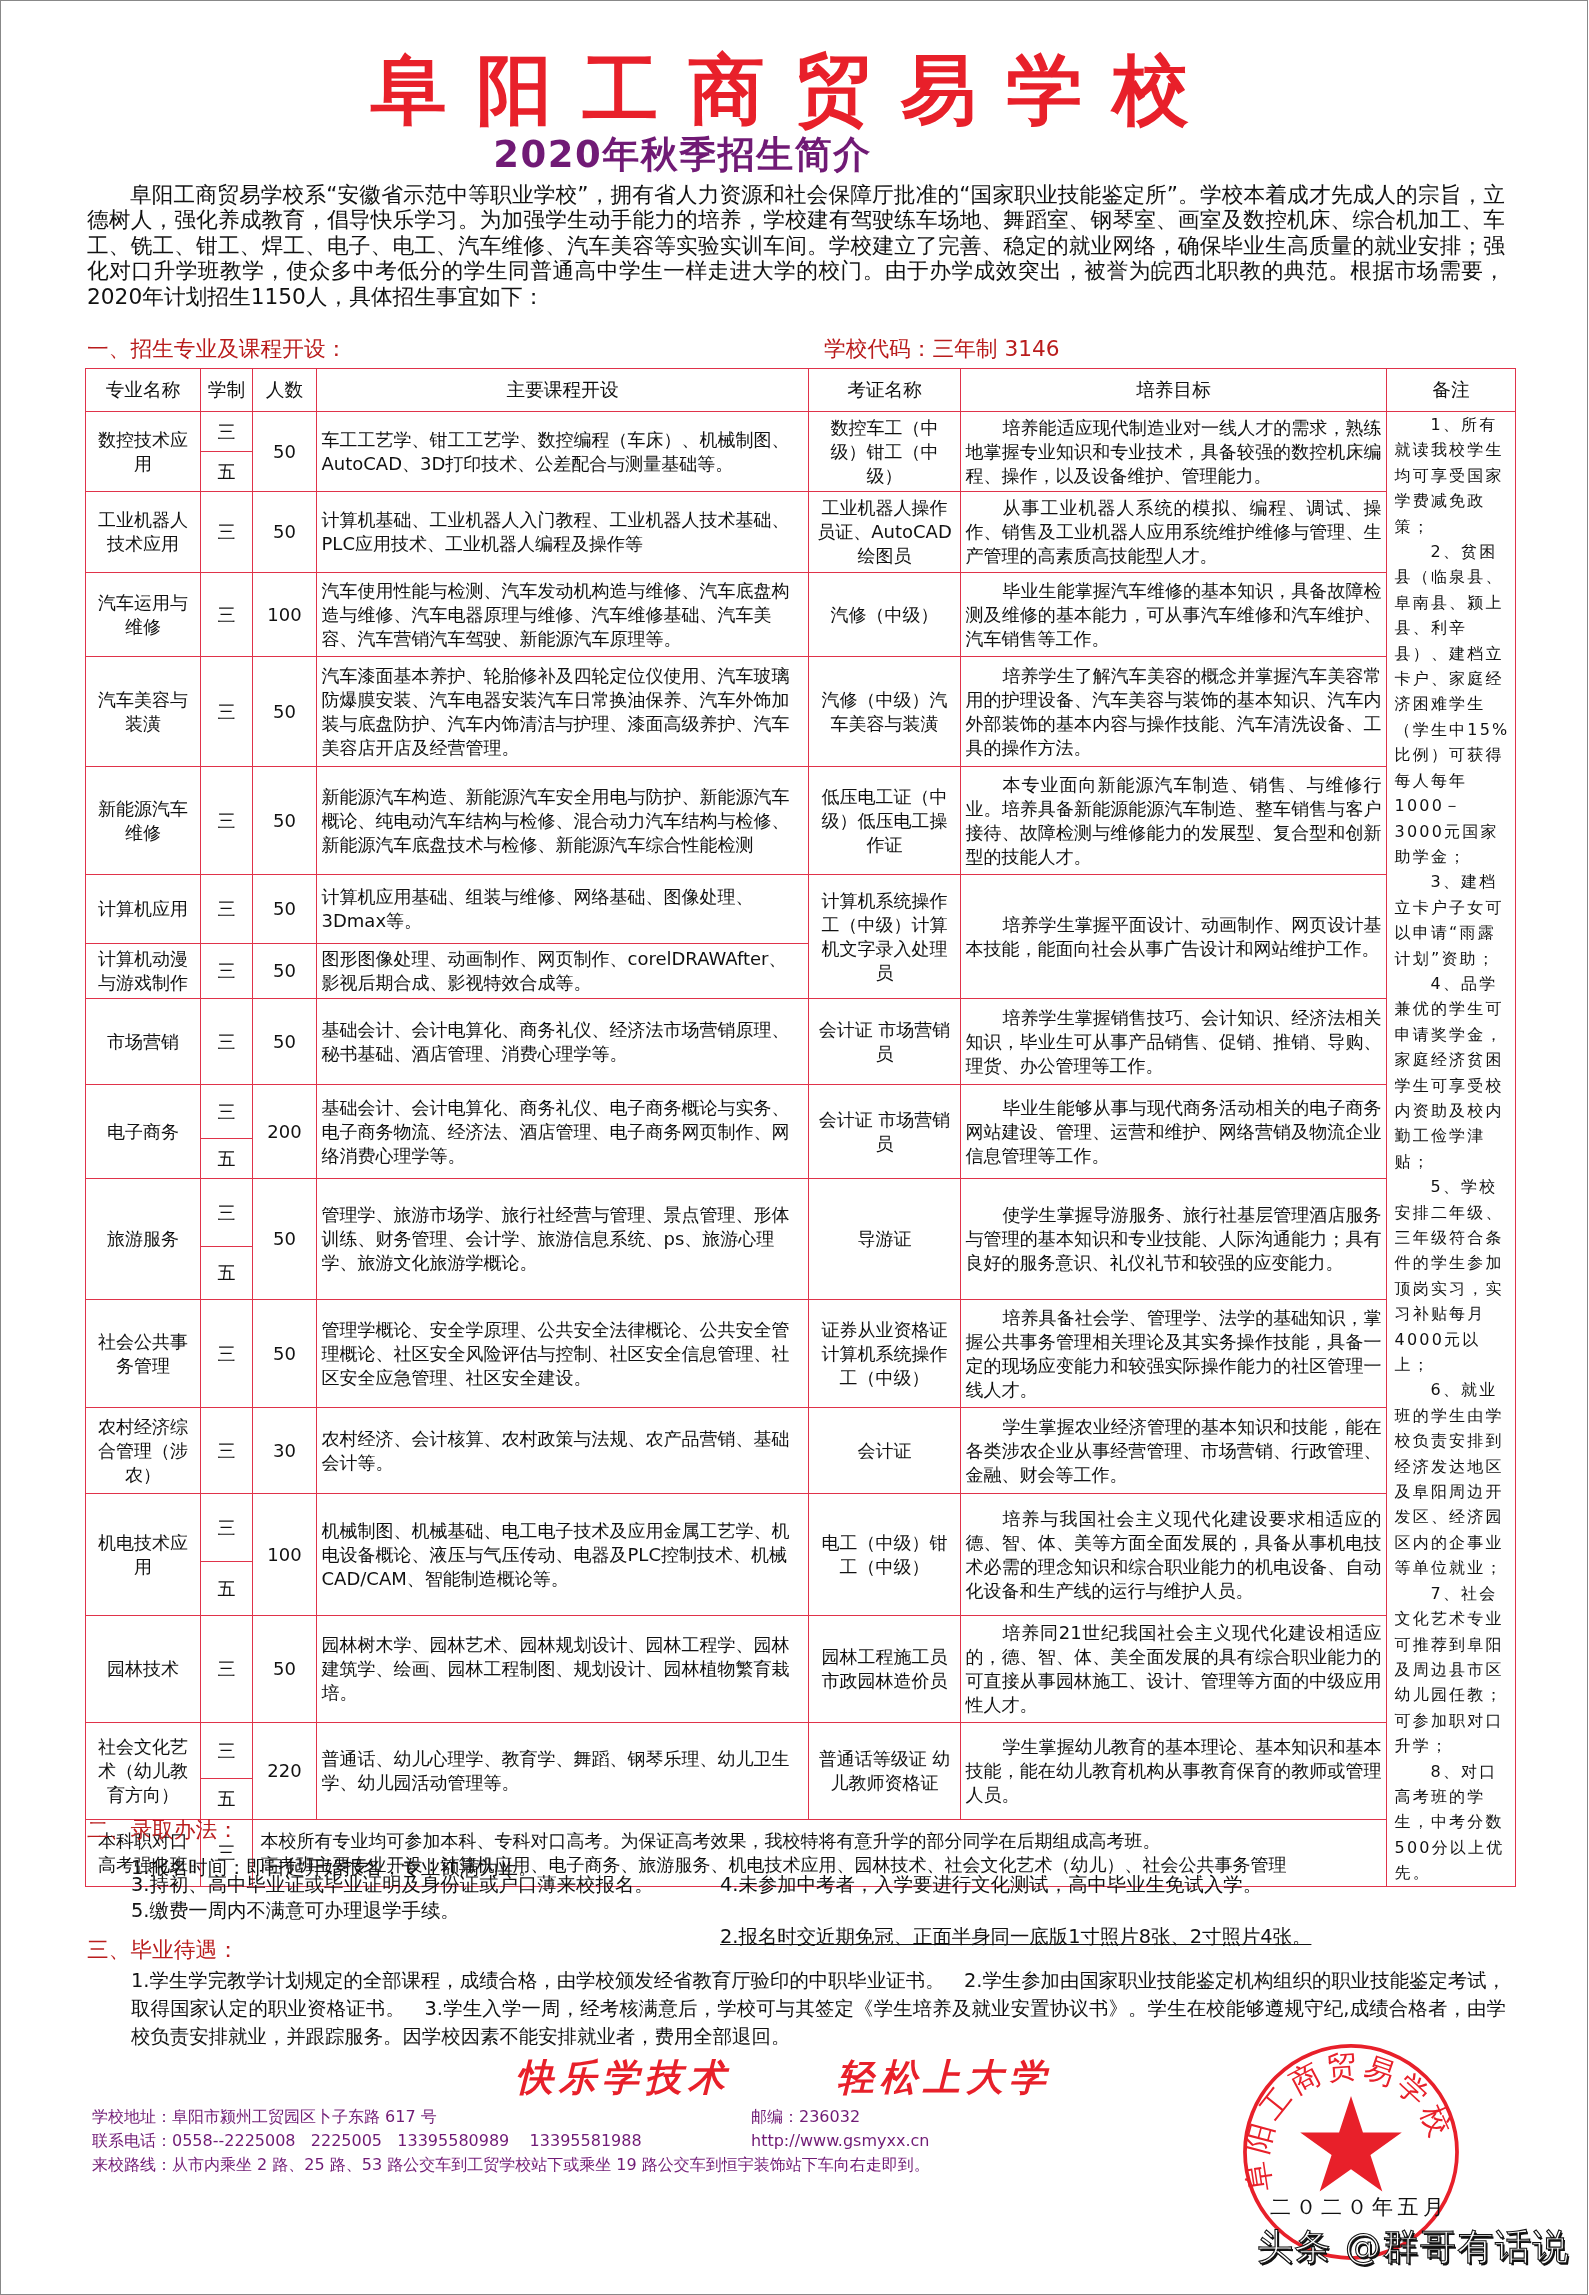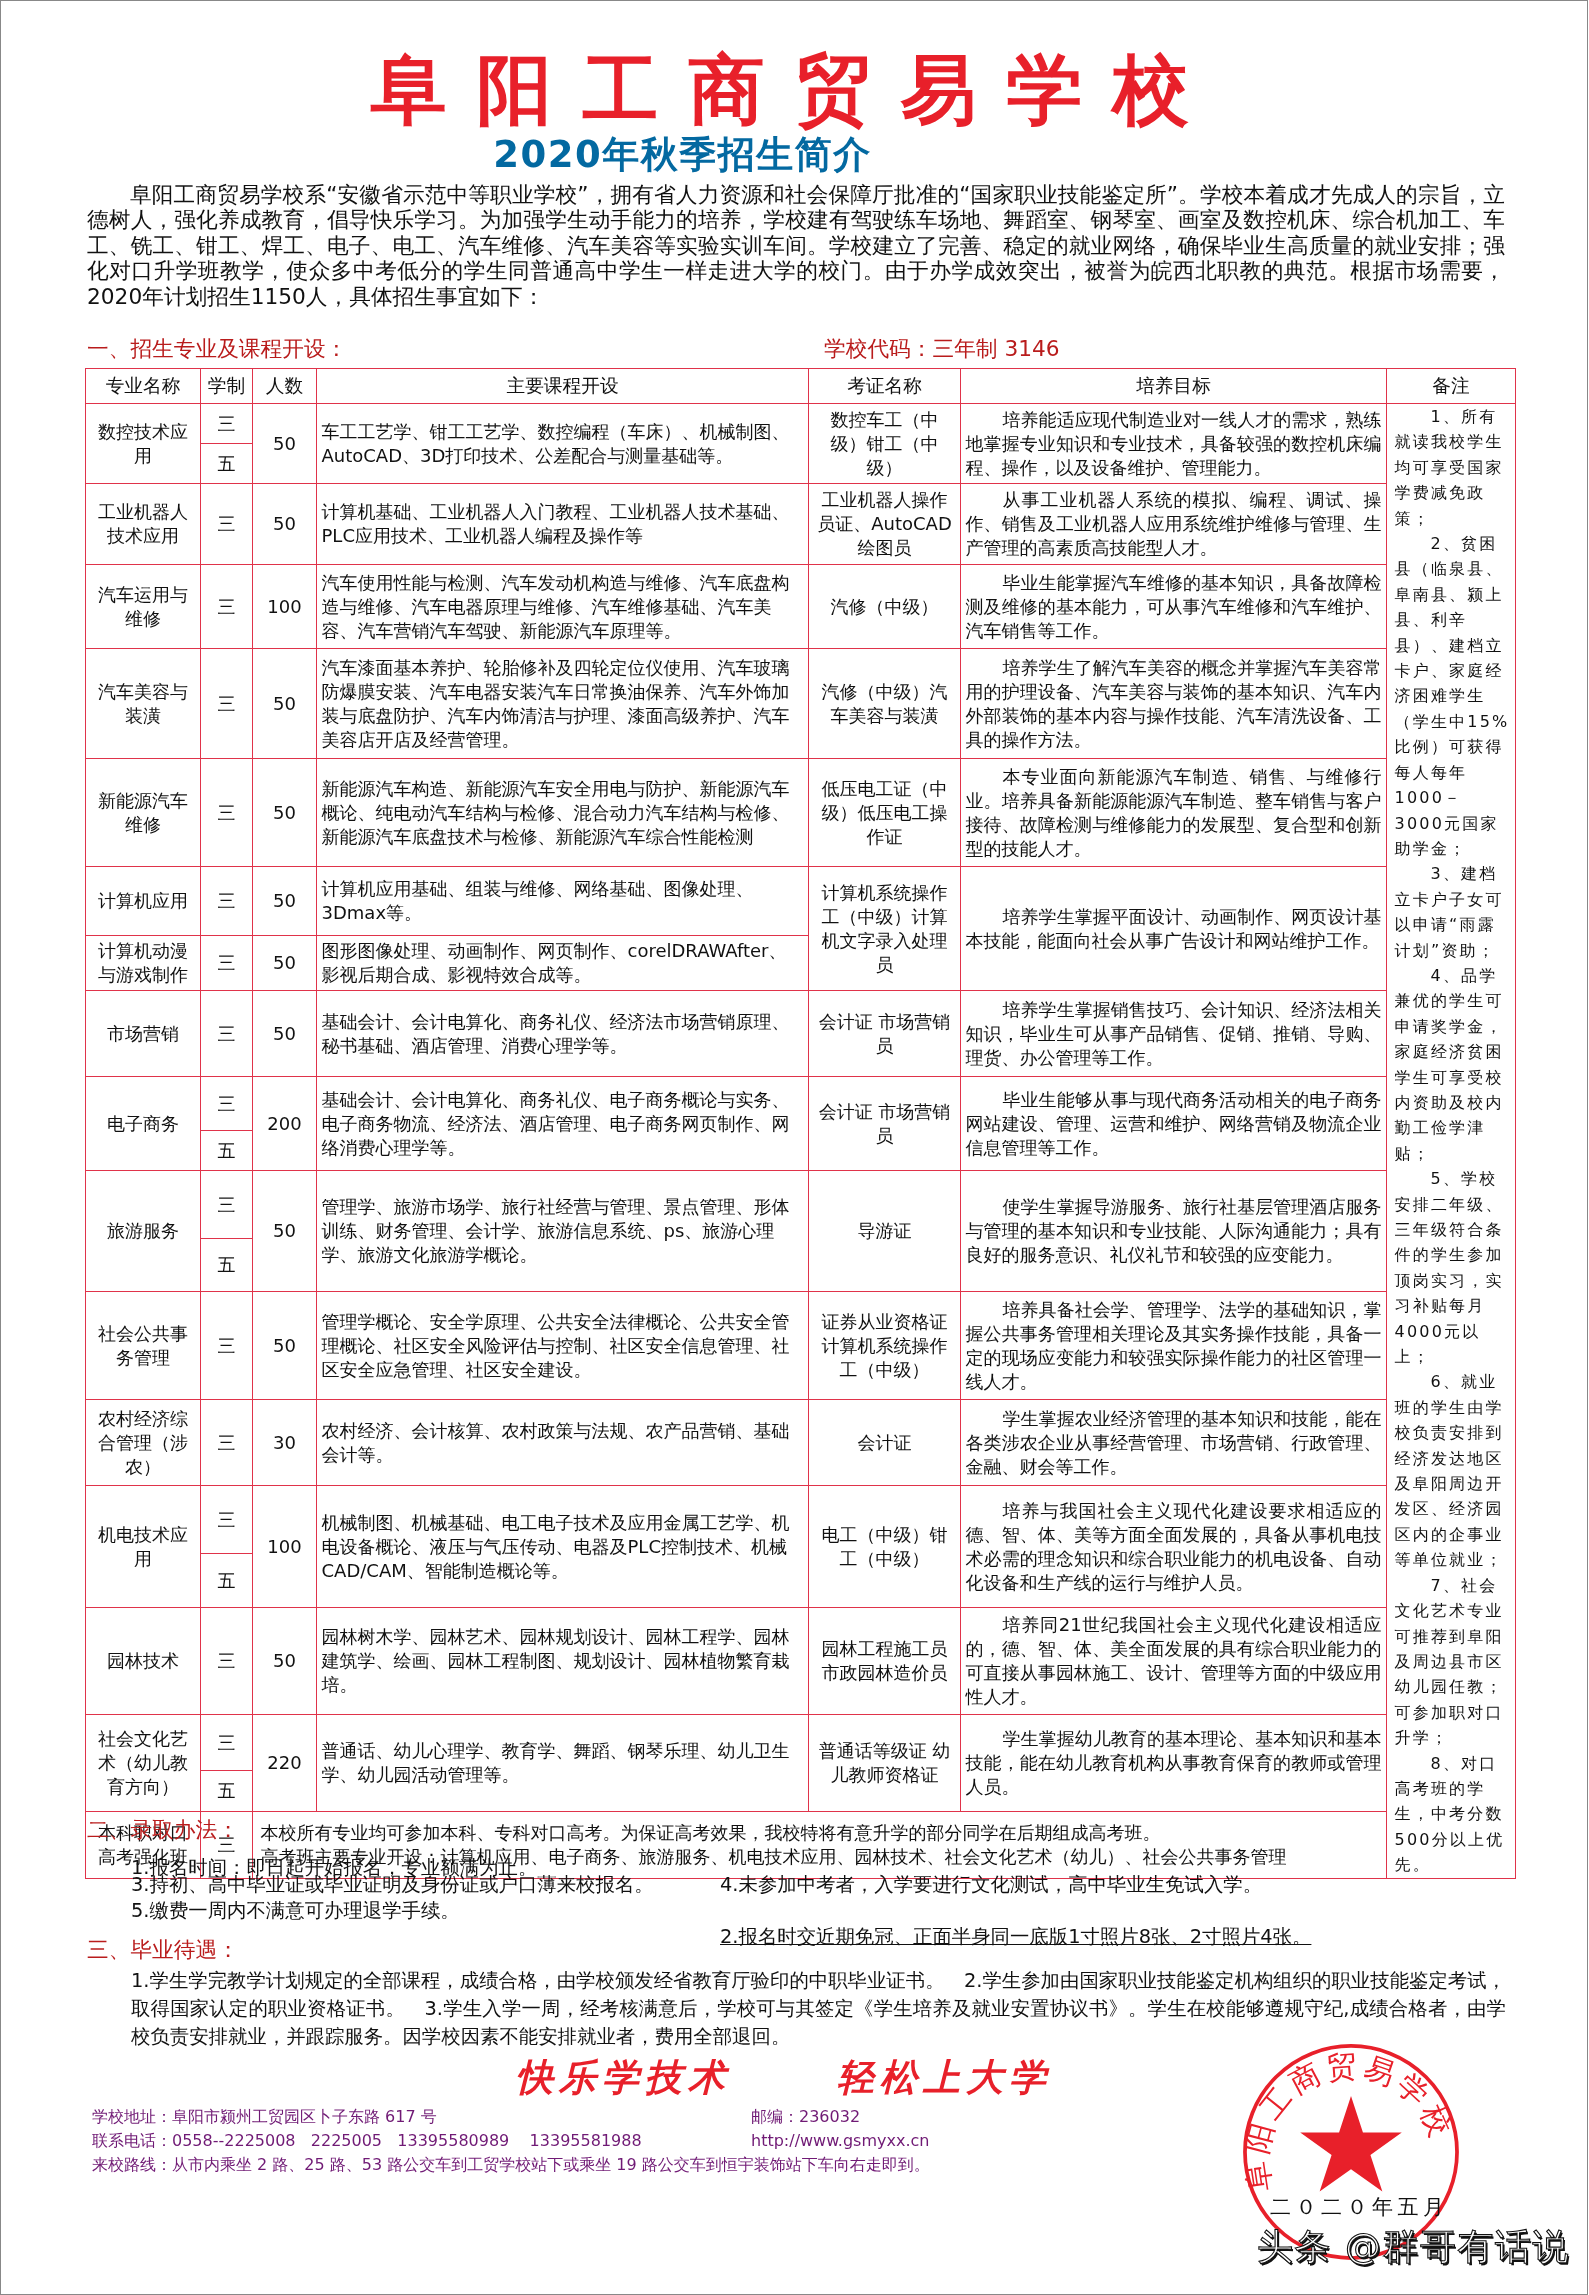--- a/index.html
+++ b/index.html
@@ -1,19 +1,19 @@
 <!DOCTYPE html>
 <html style="font-size:12px"><head>
 <meta charset="utf-8">
 <style>
   html,body{margin:0;padding:0;background:#fff;}
   body{width:1589px;height:2295px;position:relative;overflow:hidden;font-family:"DejaVu Serif","Liberation Serif",serif;color:#111;}
   .frame{position:absolute;left:0;top:0;width:1586px;height:2293px;border:1.5px solid #888;}
   .title{position:absolute;left:0;width:1589px;top:45px;text-align:center;font-family:"DejaVu Serif",serif;font-weight:bold;color:#e8202a;font-size:76px;letter-spacing:30px;line-height:90px;}
-  .subtitle{position:absolute;left:0;width:1365px;top:132px;text-align:center;font-family:"DejaVu Sans",sans-serif;font-weight:bold;color:#0369a1;font-size:37px;line-height:45px;letter-spacing:1.5px;}
+  .subtitle{position:absolute;left:0;width:1365px;top:132px;text-align:center;font-family:"DejaVu Sans",sans-serif;font-weight:bold;color:#701a75;font-size:37px;line-height:45px;letter-spacing:1.5px;}
   .intro{position:absolute;left:87px;width:1418px;top:182px;font-size:21.7px;line-height:25.4px;text-align:justify;text-indent:43px;font-family:"DejaVu Sans",sans-serif;}
   .sec{position:absolute;font-family:"DejaVu Sans",sans-serif;color:#b91c1c;font-size:21.7px;line-height:25.4px;}
   table.grid{position:absolute;left:85px;top:368px;width:1428px;border-collapse:collapse;table-layout:fixed;font-family:"DejaVu Sans",sans-serif;}
   table.grid td{border:1.5px solid #e0334a;padding:0 4.5px;font-size:18px;line-height:24px;vertical-align:middle;}
   table.grid td.c{text-align:center;}
   table.grid td.h{text-align:center;font-size:18.7px;}
   table.grid td.goal{text-indent:37px;text-align:justify;}
   table.grid td.rem{vertical-align:middle;font-size:16px;line-height:25.4px;letter-spacing:2.2px;padding:0 4.5px 0 7.5px;}
   .rem p{margin:0;text-indent:36px;}
   .admit{position:absolute;left:131px;font-family:"DejaVu Sans",sans-serif;font-size:19.4px;line-height:25.4px;}
@@ -40,21 +40,21 @@
   <colgroup>
     <col style="width:115px">
       <col style="width:52px">
       <col style="width:64px">
       <col style="width:492px">
       <col style="width:152px">
       <col style="width:426px">
       <col style="width:129px">
   </colgroup>
   <tbody>
-      <tr style="height:35px">
+      <tr style="height:43px">
     <td class="h">专业名称</td>
     <td class="h">学制</td>
     <td class="h">人数</td>
     <td class="h">主要课程开设</td>
     <td class="h">考证名称</td>
     <td class="h">培养目标</td>
     <td class="h">备注</td>
   </tr>
 
   <tr style="height:40px">

